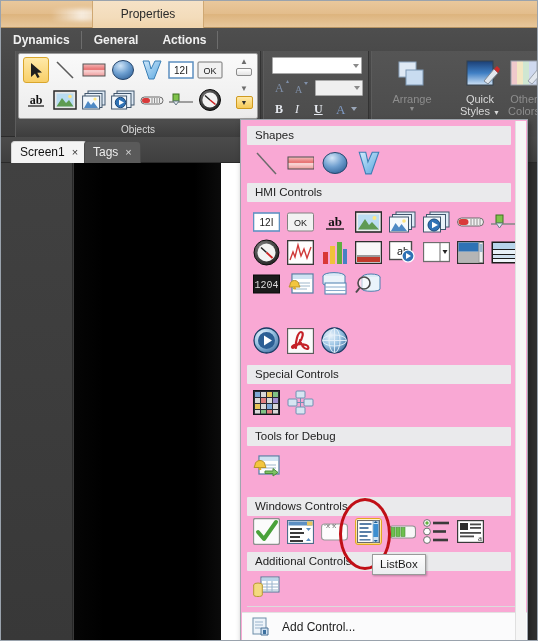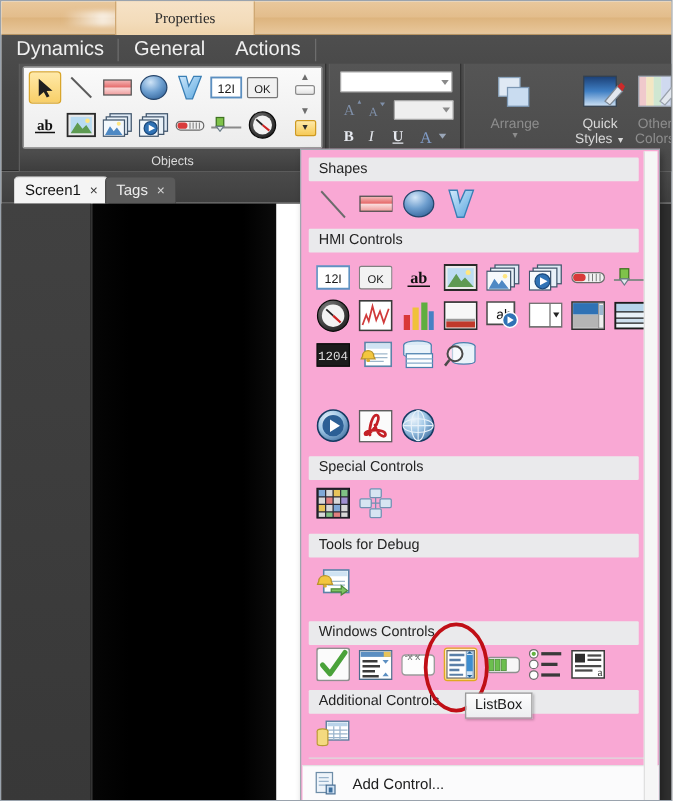--- a/index.html
+++ b/index.html
@@ -26,36 +26,37 @@
   .title-blur {
     position: absolute; left: 50px; top: 8px; width: 62px; height: 12px;
     background: linear-gradient(to right, rgba(255,255,255,.0), rgba(255,255,255,.75), rgba(255,255,255,.15));
     filter: blur(2px);
     border-radius: 2px;
   }
   .ctx-tab {
     position: absolute; left: 91px; top: 0px; width: 112px; height: 27px;
     background: linear-gradient(to bottom,#f6e2c6 0%,#f3dcbb 60%,#efd4ac 100%);
     border-left: 1px solid #cfa873; border-right: 1px solid #cfa873;
-    color: #2b2b2b; font-size: 12px; text-align: center; line-height: 26px; font-family: Liberation Serif, serif;
+    color: #2b2b2b; font-size: 12px; text-align: center; line-height: 26px;
   }
 
   
   .ribbon {
     position: absolute; left: 0; top: 27px; width: 538px; height: 109px;
     background: linear-gradient(to bottom,#4e4e4e 0%,#464646 40%,#3e3e3e 100%);
     border-bottom: 1px solid #2b2b2b;
   }
   .ribbon-tabs {
     position: absolute; left: 0; top: 0; height: 24px; width: 100%;
     display: flex; align-items: center;
   }
   .rtab {
-    color: #f0f0f0; font-size: 16px; padding: 0 12px; height: 22px; line-height: 22px;
+    color: #f0f0f0; font-size: 12px; padding: 0 12px; height: 22px; line-height: 22px;
     position: relative;
+    font-weight: bold;
   }
   .rtab.sep::after {
     content: ""; position: absolute; right: 0; top: 2px; height: 18px; width: 1px;
     background: #6d6d6d;
   }
 
   
   .rbody {
     position: absolute; left: 0; top: 23px; width: 538px; height: 86px;
   }

